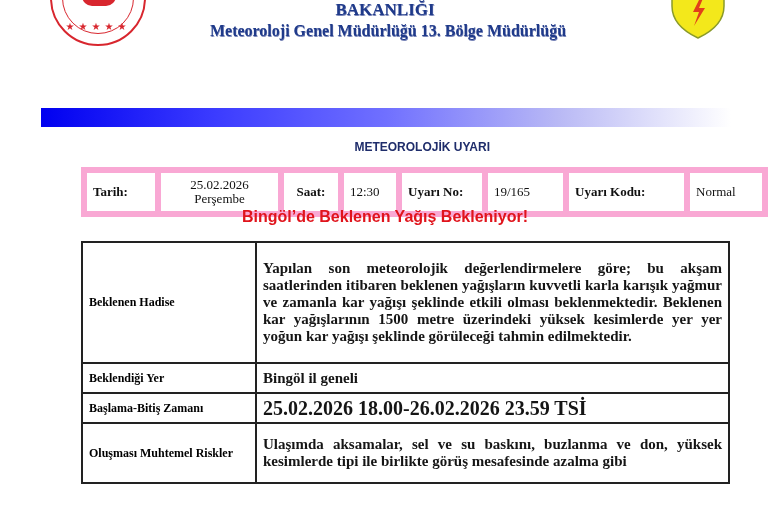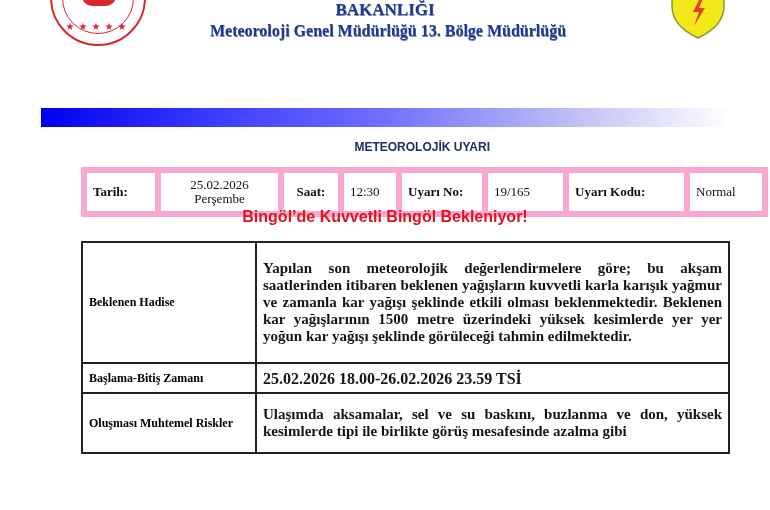--- a/index.html
+++ b/index.html
@@ -25,21 +25,21 @@
   table.meta td.lbl { font-weight:bold; }
   .c1 { width:56px; } .c2 { width:105px; text-align:center; line-height:14px; } .c3 { width:42px; text-align:center; } .c4 { width:40px; }
   .c5 { width:68px; } .c6 { width:63px; } .c7 { width:103px; } .c8 { width:60px; }
 
   .headline { position:absolute; left:0; width:770px; top:208px; text-align:center; font-family:"Liberation Sans", sans-serif; font-weight:bold; font-size:16px; color:#e0141c; }
 
   table.det { position:absolute; left:81px; top:241px; border-collapse:collapse; width:649px; }
   table.det td { border:2px solid #222; vertical-align:middle; }
   table.det td.k { width:160px; padding:0 6px; font-weight:bold; font-size:12px; color:#000000; }
   table.det td.v { padding:3px 6px; font-weight:bold; font-size:15px; text-align:justify; line-height:17px; color:#151515; }
-  table.det td.v.big { font-size:16px; }
+  table.det td.v.big { font-size:20px; }
   .r1 { height:121px; } .r2 { height:30px; } .r3 { height:30px; } .r4 { height:30px; } .r5 { height:60px; }
 </style>
 </head>
 <body>
 
 <div class="logo-left">
   <div class="inner"></div>
   <div class="emb"></div>
   <div class="stars">★★★★★</div>
 </div>
@@ -68,27 +68,31 @@
     <td class="c3 lbl">Saat:</td>
     <td class="c4">12:30</td>
     <td class="c5 lbl">Uyarı No:</td>
     <td class="c6">19/165</td>
     <td class="c7 lbl">Uyarı Kodu:</td>
     <td class="c8">Normal</td>
   </tr>
 </tbody>
   </table>
 
-<div class="headline">Bingöl’de Kuvvetli Bingöl Bekleniyor!</div>
+<div class="headline">Bingöl’de Beklenen Yağış Bekleniyor!</div>
 
 <table class="det">
   <tbody>
       <tr class="r1">
     <td class="k">Beklenen Hadise</td>
     <td class="v">Yapılan son meteorolojik değerlendirmelere göre; bu akşam saatlerinden itibaren beklenen yağışların kuvvetli karla karışık yağmur ve zamanla kar yağışı şeklinde etkili olması beklenmektedir. Beklenen kar yağışlarının 1500 metre üzerindeki yüksek kesimlerde yer yer yoğun  kar yağışı şeklinde görüleceği tahmin edilmektedir.</td>
+  </tr>
+  <tr class="r2">
+    <td class="k">Beklendiği Yer</td>
+    <td class="v">Bingöl il geneli</td>
   </tr>
   <tr class="r3">
     <td class="k">Başlama-Bitiş Zamanı</td>
     <td class="v big">25.02.2026 18.00-26.02.2026 23.59 TSİ</td>
   </tr>
   <tr class="r5">
     <td class="k">Oluşması Muhtemel Riskler</td>
     <td class="v">Ulaşımda aksamalar, sel ve su baskını, buzlanma ve don, yüksek kesimlerde tipi ile birlikte görüş mesafesinde azalma gibi</td>
   </tr>
 </tbody>

